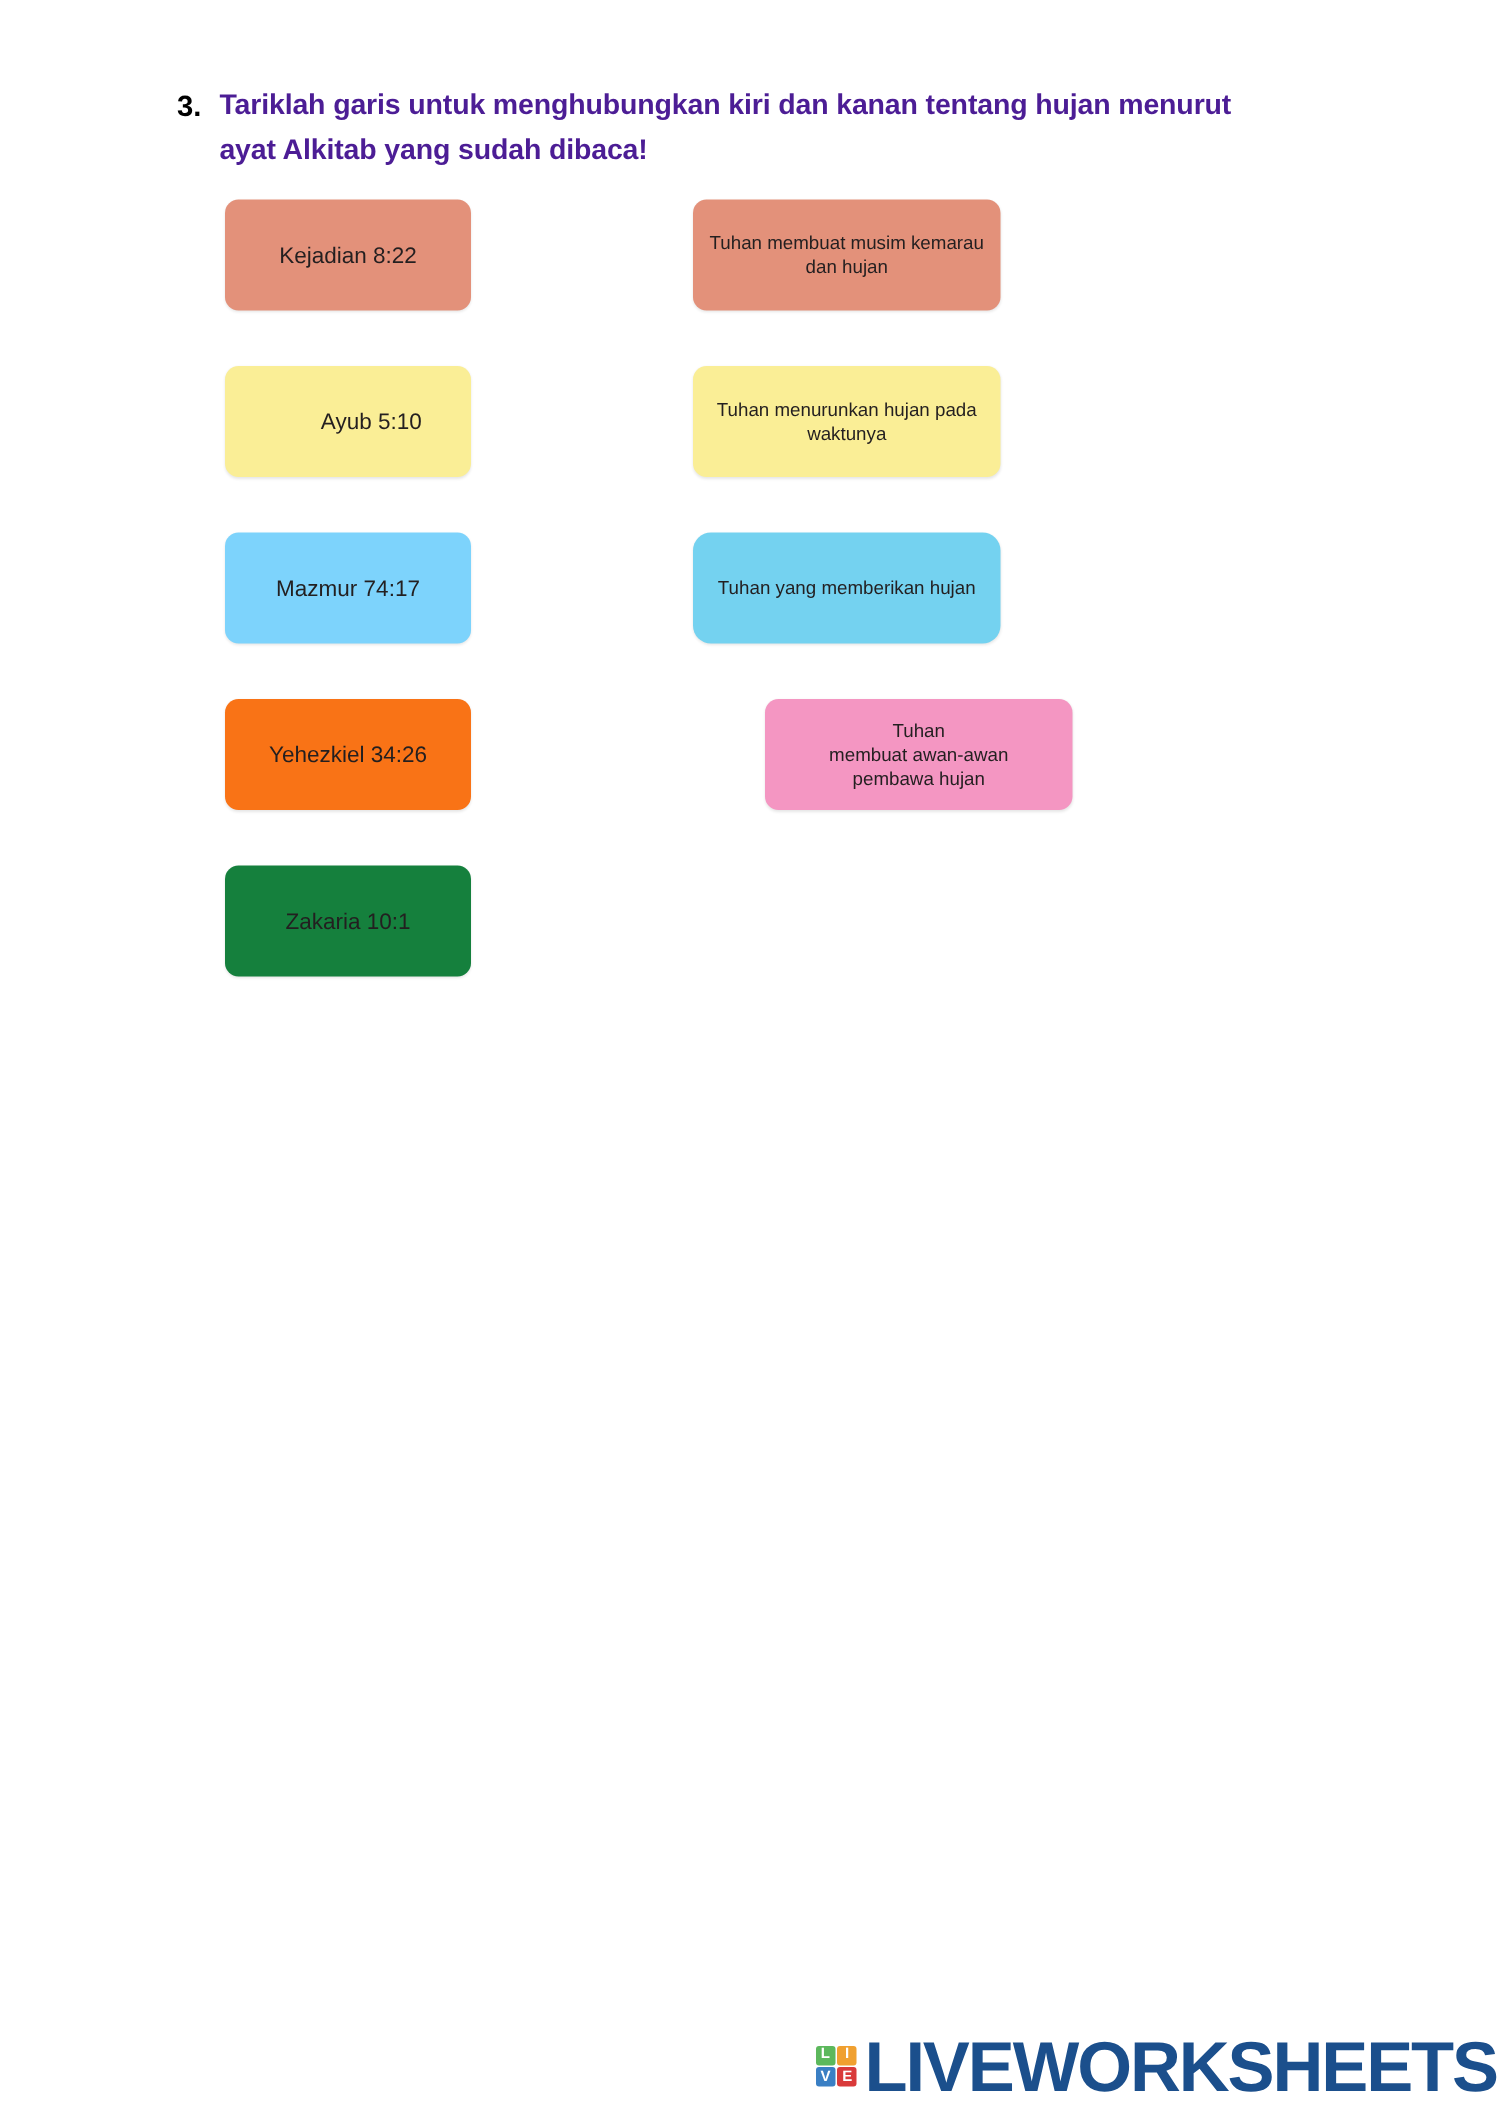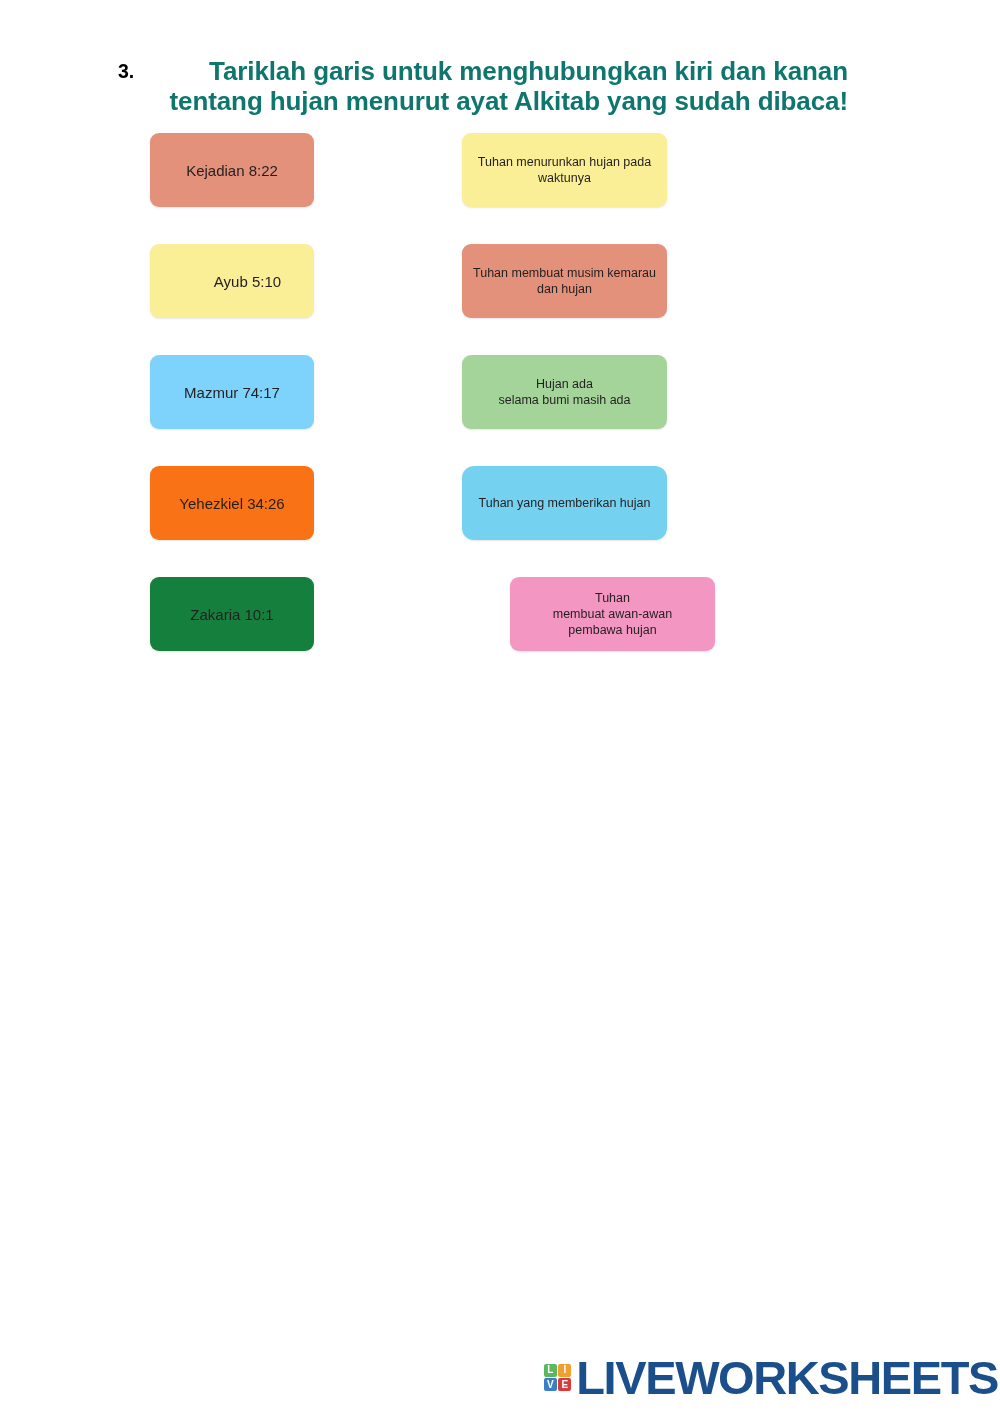--- a/index.html
+++ b/index.html
@@ -26,26 +26,25 @@
     gap: 12px;
   }
   .question-number {
     font-size: 19.5px;
     font-weight: bold;
     color: #000000;
     line-height: 30px;
     flex: 0 0 auto;
   }
   .question-text {
-    font-size: 26px;
+    font-size: 19px;
     font-weight: bold;
-    color: #0f766e;
+    color: #4c1d95;
     line-height: 30px;
     letter-spacing: -0.1px;
-    text-align: right;
   }
 
   
   .match-area {
     position: absolute;
     left: 0;
     top: 133px;
     width: 1000px;
     height: 520px;
   }
@@ -138,31 +137,27 @@
     </div>
     <div class="card" style="background: #f97316;">
       <span>Yehezkiel 34:26</span>
     </div>
     <div class="card" style="background: #15803d;">
       <span>Zakaria 10:1</span>
     </div>
   </div>
 
   <div class="column column-right">
-    <div class="card" style="background: rgb(250, 238, 150);">
-      <span>Tuhan menurunkan  hujan pada
-waktunya</span>
-    </div>
     <div class="card" style="background: rgb(227, 145, 122);">
       <span>Tuhan membuat musim kemarau
 dan hujan</span>
     </div>
-    <div class="card" style="background: rgb(164, 212, 154);">
-      <span>Hujan ada
-selama bumi  masih ada</span>
+    <div class="card" style="background: rgb(250, 238, 150);">
+      <span>Tuhan menurunkan  hujan pada
+waktunya</span>
     </div>
     <div class="card" style="background: rgb(116, 210, 240); border-radius: 12px;">
       <span>Tuhan yang memberikan hujan</span>
     </div>
     <div class="card" style="background: rgb(244, 150, 194); margin-left: 48px;">
       <span>Tuhan
 membuat awan-awan
 pembawa hujan</span>
     </div>
   </div>

